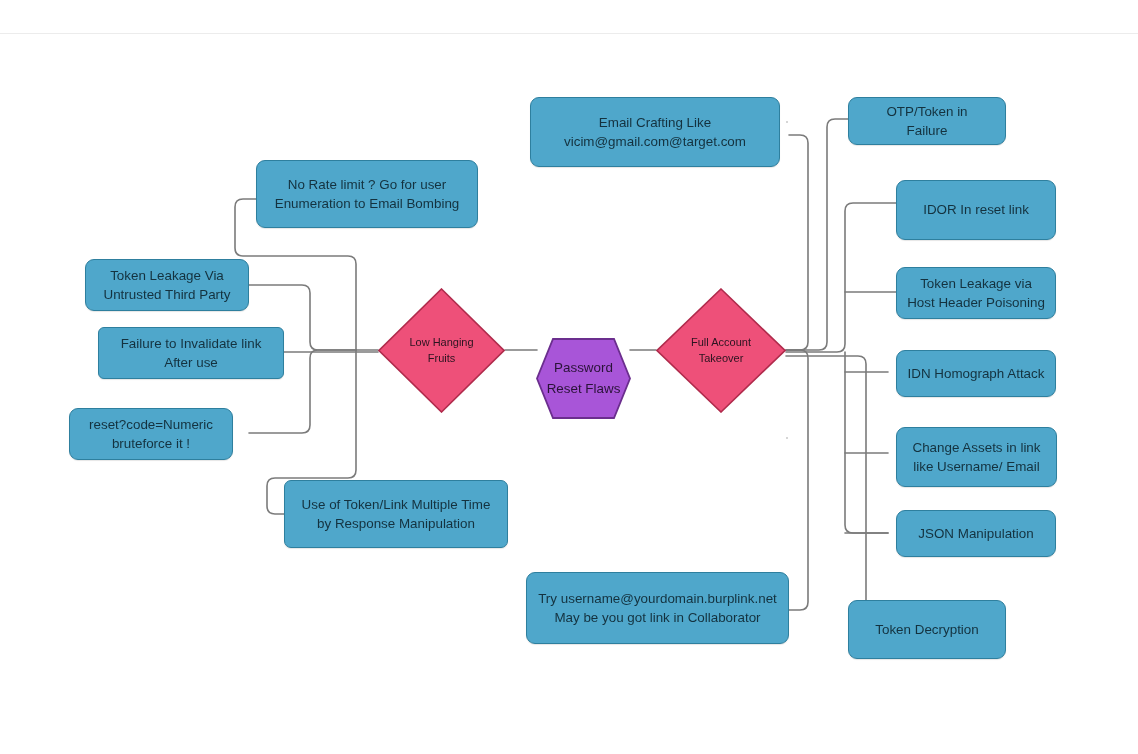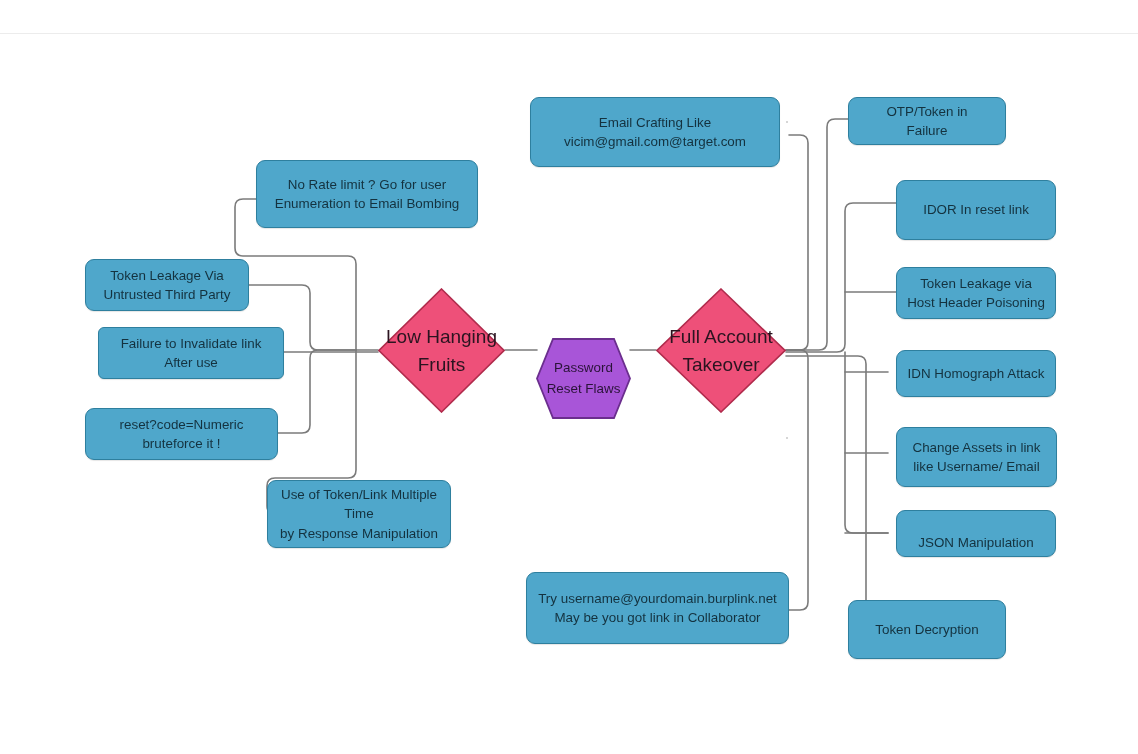--- a/index.html
+++ b/index.html
@@ -24,21 +24,21 @@
     color:#14323f;
     font-size:13.4px;
     line-height:1.45;
     padding:4px 8px;
     box-shadow:0 1px 1px rgba(0,0,0,.10);
   }
   .box .txt{display:block;white-space:pre-line;}
 
   .diamond{background:transparent;}
   .diamond .shape{position:absolute;left:0;top:0;width:100%;height:100%;}
-  .diamond .lbl{position:relative;z-index:2;color:#2b1420;font-size:19px;line-height:1.45;white-space:pre-line;}
+  .diamond .lbl{position:relative;z-index:2;color:#2b1420;font-size:11px;line-height:1.45;white-space:pre-line;}
 
   .hexnode{background:transparent;}
   .hexnode .shape{position:absolute;left:0;top:0;width:100%;height:100%;}
   .hexnode .lbl{position:relative;z-index:2;color:#2a1338;font-size:13.4px;line-height:1.5;white-space:pre-line;}
 
   .dot{position:absolute;width:2px;height:2px;background:#c9c9c9;border-radius:50%;}
 </style>
 </head>
 <body>
 
@@ -89,26 +89,26 @@
   <div class="node box" style="left:85px;top:259px;width:164px;height:52px;">
     <span class="txt">Token Leakage Via
 Untrusted Third Party</span>
   </div>
 
   <div class="node box" style="left:98px;top:327px;width:186px;height:52px;border-radius:6px;">
     <span class="txt">Failure to Invalidate link
 After use</span>
   </div>
 
-  <div class="node box" style="left:85px;top:408px;width:193px;height:52px;">
+  <div class="node box" style="left:69px;top:408px;width:164px;height:52px;">
     <span class="txt">reset?code=Numeric
 bruteforce it !</span>
   </div>
 
-  <div class="node box" style="left:267px;top:480px;width:184px;height:68px;">
+  <div class="node box" style="left:284px;top:480px;width:224px;height:68px;border-radius:7px;">
     <span class="txt">Use of Token/Link  Multiple Time
 by Response Manipulation</span>
   </div>
 
   <div class="node box" style="left:530px;top:97px;width:250px;height:70px;">
     <span class="txt">Email Crafting Like
 vicim@gmail.com@target.com</span>
   </div>
 
   <div class="node box" style="left:526px;top:572px;width:263px;height:72px;">
@@ -156,21 +156,21 @@
 
   <div class="node box" style="left:896px;top:350px;width:160px;height:47px;">
     <span class="txt">IDN Homograph Attack</span>
   </div>
 
   <div class="node box" style="left:896px;top:427px;width:161px;height:60px;">
     <span class="txt">Change Assets in link
 like Username/ Email</span>
   </div>
 
-  <div class="node box" style="left:896px;top:510px;width:160px;height:47px;align-items:flex-end;">
+  <div class="node box" style="left:896px;top:510px;width:160px;height:47px;">
     <span class="txt">JSON Manipulation</span>
   </div>
 
   <div class="node box" style="left:848px;top:600px;width:158px;height:59px;">
     <span class="txt">Token  Decryption</span>
   </div>
 
 </div>
 
 </body></html>

